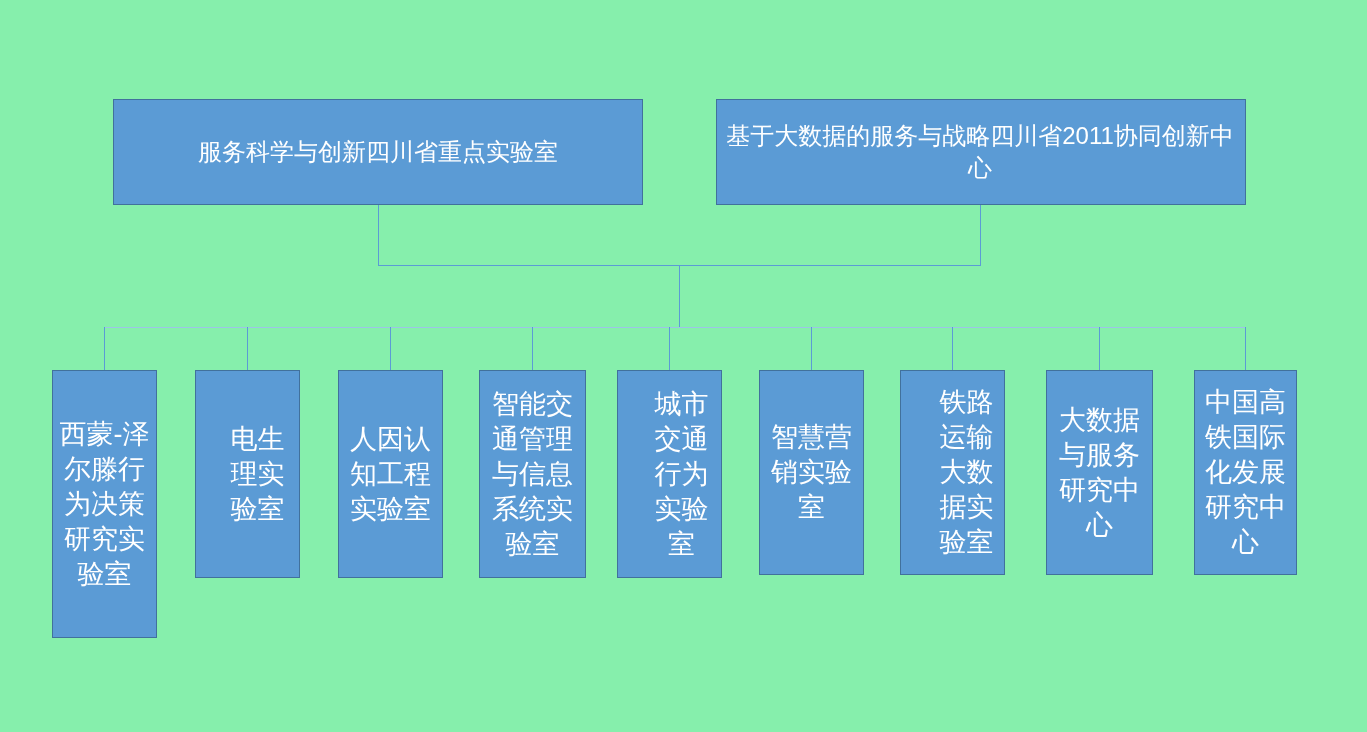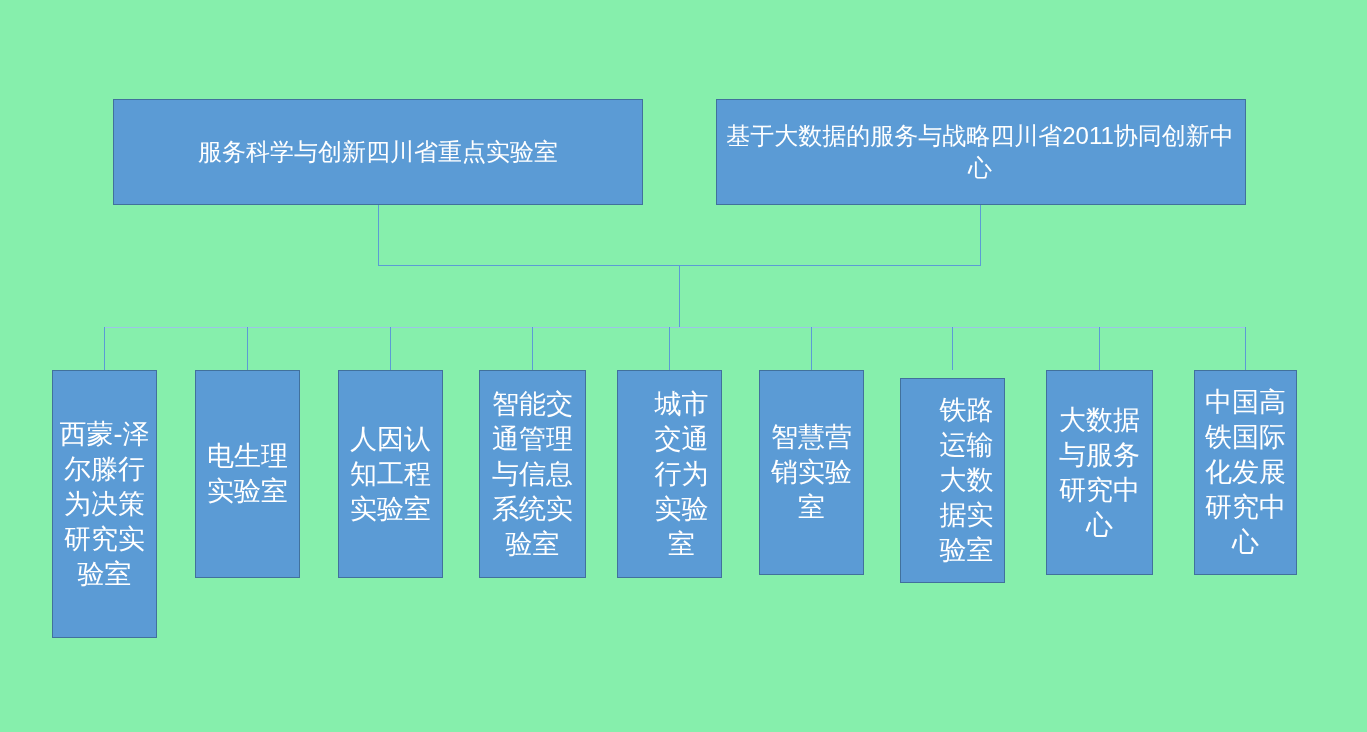--- a/index.html
+++ b/index.html
@@ -83,41 +83,41 @@
   <div class="conn conn-v" style="left:669px;  top:327px; height:43px;"></div>
   <div class="conn conn-v" style="left:811px;  top:327px; height:43px;"></div>
   <div class="conn conn-v" style="left:952px;  top:327px; height:43px;"></div>
   <div class="conn conn-v" style="left:1099px; top:327px; height:43px;"></div>
   <div class="conn conn-v" style="left:1245px; top:327px; height:43px;"></div>
 
   <div class="node node-leaf" style="left:52px; top:370px; width:105px; height:268px;">
     <span class="node-label">西蒙-泽尔滕行为决策研究实验室</span>
   </div>
 
-  <div class="node node-leaf" style="left:195px; top:370px; width:105px; height:208px;">
+  <div class="node node-leaf" style="left:195px; top:370px; width:105px; height:208px;padding-left:24px;">
     <span class="node-label">电生理实验室</span>
   </div>
 
   <div class="node node-leaf" style="left:338px; top:370px; width:105px; height:208px;">
     <span class="node-label">人因认知工程实验室</span>
   </div>
 
   <div class="node node-leaf" style="left:479px; top:370px; width:107px; height:208px;">
     <span class="node-label">智能交通管理与信息系统实验室</span>
   </div>
 
   <div class="node node-leaf" style="left:617px; top:370px; width:105px; height:208px;padding-left:28px;">
     <span class="node-label">城市交通行为实验室</span>
   </div>
 
   <div class="node node-leaf" style="left:759px; top:370px; width:105px; height:205px;">
     <span class="node-label">智慧营销实验室</span>
   </div>
 
-  <div class="node node-leaf" style="left:900px; top:378px; width:105px; height:205px;padding-left:32px;">
+  <div class="node node-leaf" style="left:900px; top:370px; width:105px; height:205px;padding-left:32px;">
     <span class="node-label">铁路运输大数据实验室</span>
   </div>
 
   <div class="node node-leaf" style="left:1046px; top:370px; width:107px; height:205px;">
     <span class="node-label">大数据与服务研究中心</span>
   </div>
 
   <div class="node node-leaf" style="left:1194px; top:370px; width:103px; height:205px;">
     <span class="node-label">中国高铁国际化发展研究中心</span>
   </div>

